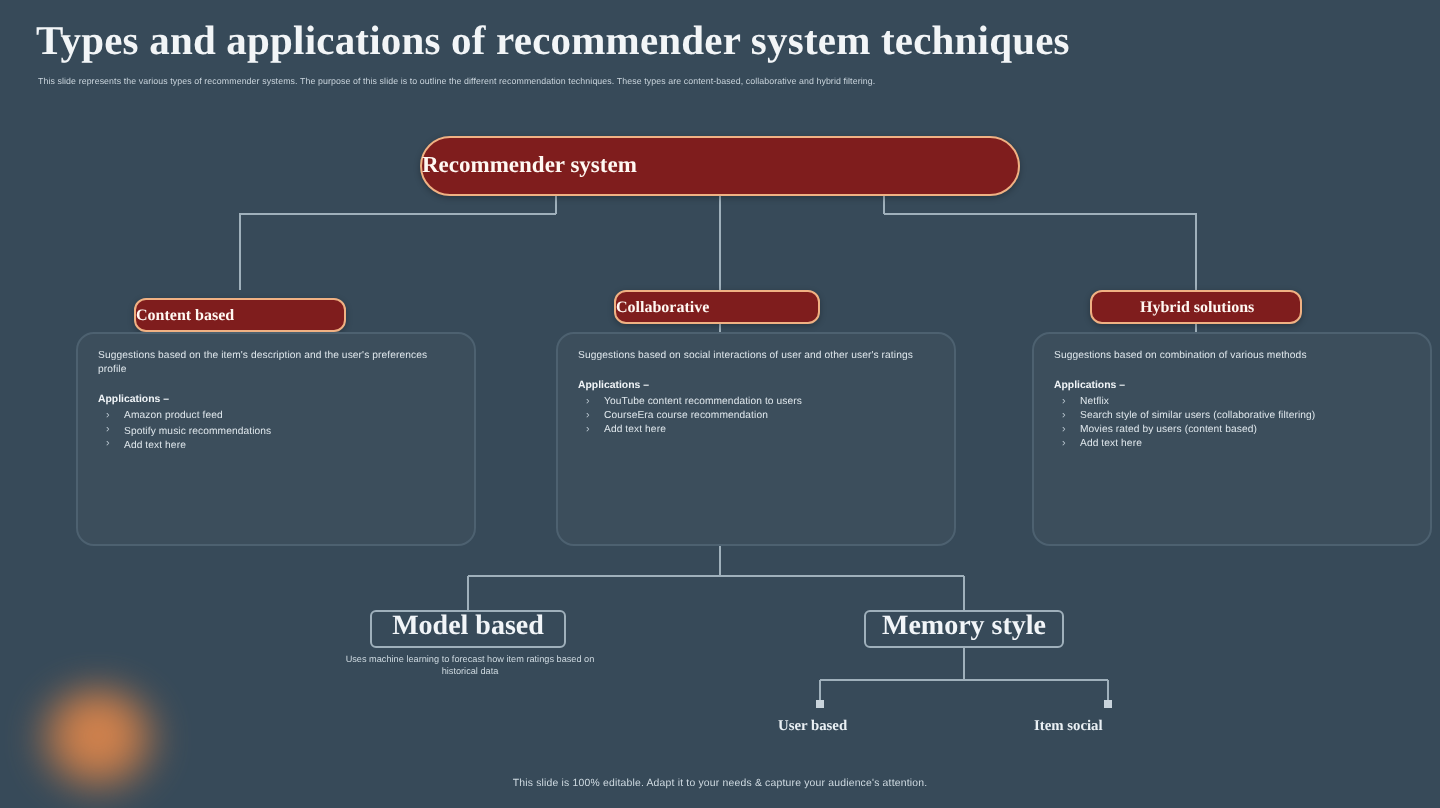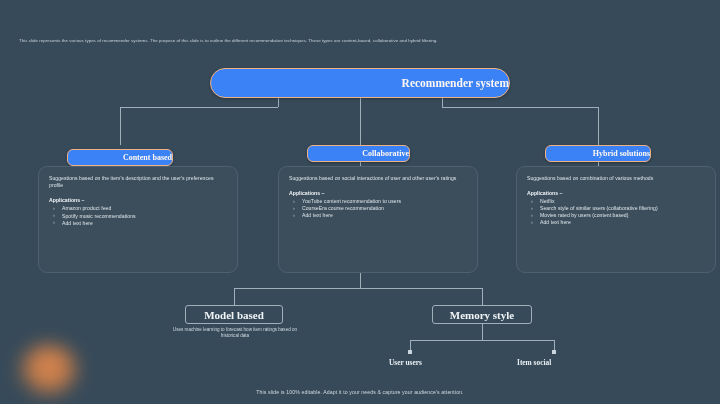--- a/index.html
+++ b/index.html
@@ -31,23 +31,23 @@
     position:absolute; left:19px; top:38px; width:680px;
     font-size:4.4px; line-height:6px; color:#c9d4dc; white-space:nowrap;
     letter-spacing:.05px;
   }
 
   
   .wires{ position:absolute; left:0; top:0; width:720px; height:404px; pointer-events:none; }
 
   
   .pill{
-    position:absolute; background:#3b82f6;
+    position:absolute; background:#7f1d1d;
     border:1px solid #f0b183; border-radius:7px;
-    display:flex; align-items:center; justify-content:flex-end;
+    display:flex; align-items:center; justify-content:flex-start;
     color:#fff8f2; font-family:"Liberation Serif", serif; font-weight:bold;
     box-shadow:0 1px 3px rgba(0,0,0,.28);
   }
   .pill.root{ left:210px; top:68px; width:300px; height:30px; border-radius:15px; font-size:11.5px; }
   .pill.cat{ height:17px; font-size:8px; border-radius:6px; }
   .pill.cat.c1{ left:67px;  top:149px; width:106px; }
   .pill.cat.c2{ left:307px; top:145px; width:103px; }
   .pill.cat.c3{ left:545px; top:145px; width:106px;padding-left:24px; }
 
   
@@ -74,23 +74,23 @@
   }
   .card li:before{
     content:"\203A"; position:absolute; left:4px; top:-0.5px;
     font-size:5.4px; color:#b9c6cf;
   }
 
   
   .obox{
     position:absolute; background:transparent;
     border:1px solid #9fb0bb; border-radius:3px;
-    display:flex; align-items:center; justify-content:center;
+    display:flex; align-items:flex-start; justify-content:center;
     color:#f1f5f8; font-family:"Liberation Serif", serif; font-weight:bold;
-    font-size:11px;
+    font-size:14px;
   }
   .obox.model{  left:185px; top:305px; width:98px;  height:19px; }
   .obox.memory{ left:432px; top:305px; width:100px; height:19px; }
 
   .leaf{
     position:absolute; font-family:"Liberation Serif", serif; font-weight:bold;
     font-size:7.4px; color:#eaf0f4; white-space:nowrap;
   }
   .leaf.user{ left:389px; top:358px; }
   .leaf.item{ left:517px; top:358px; }
@@ -105,20 +105,21 @@
     position:absolute; left:0; bottom:9px; width:720px; text-align:center;
     font-size:5.2px; color:#cfdae1; letter-spacing:.1px;
   }
 </style>
 </head>
 <body>
 
 <div class="blob"></div>
 
 <div class="header">
+  <div class="title">Types and applications of recommender system techniques</div>
   <div class="subtitle">This slide represents the various types of recommender systems. The purpose of this slide is to outline the different recommendation techniques. These types are content-based, collaborative and hybrid filtering.</div>
 </div>
 
 <svg class="wires" viewBox="0 0 720 404" width="720" height="404">
   <g stroke="#9fb0bb" stroke-width="1" fill="none" shape-rendering="crispEdges">
 
     <path d="M278,98 L278,107"></path>
     <path d="M360,98 L360,145"></path>
     <path d="M442,98 L442,107"></path>
 
@@ -193,16 +194,16 @@
 
 <div class="obox model">
   <span>Model based</span>
 </div>
 <div class="model-note">Uses machine learning to forecast how item ratings  based on historical data</div>
 
 <div class="obox memory">
   <span>Memory style</span>
 </div>
 
-<div class="leaf user">User users</div>
+<div class="leaf user">User based</div>
 <div class="leaf item">Item social</div>
 
 <div class="footer">This slide is 100% editable. Adapt it to your needs &amp; capture your audience's attention.</div>
 
 </body></html>

